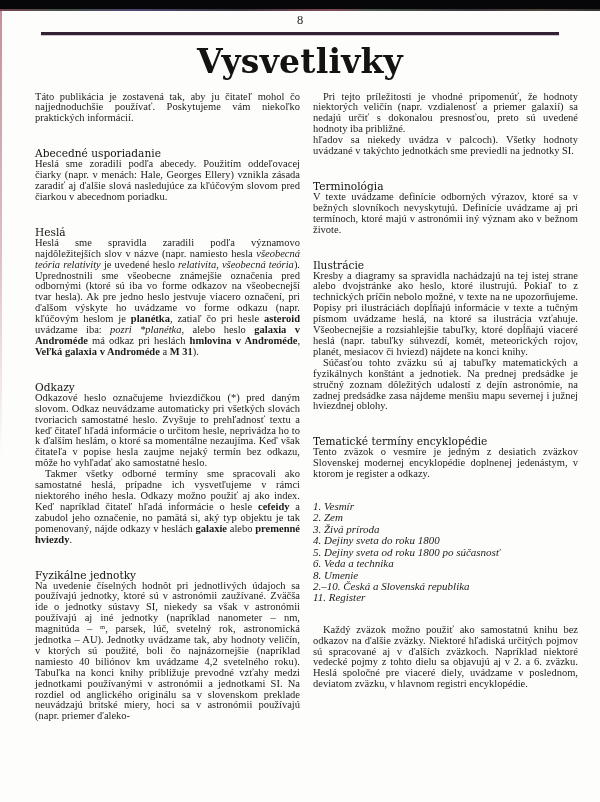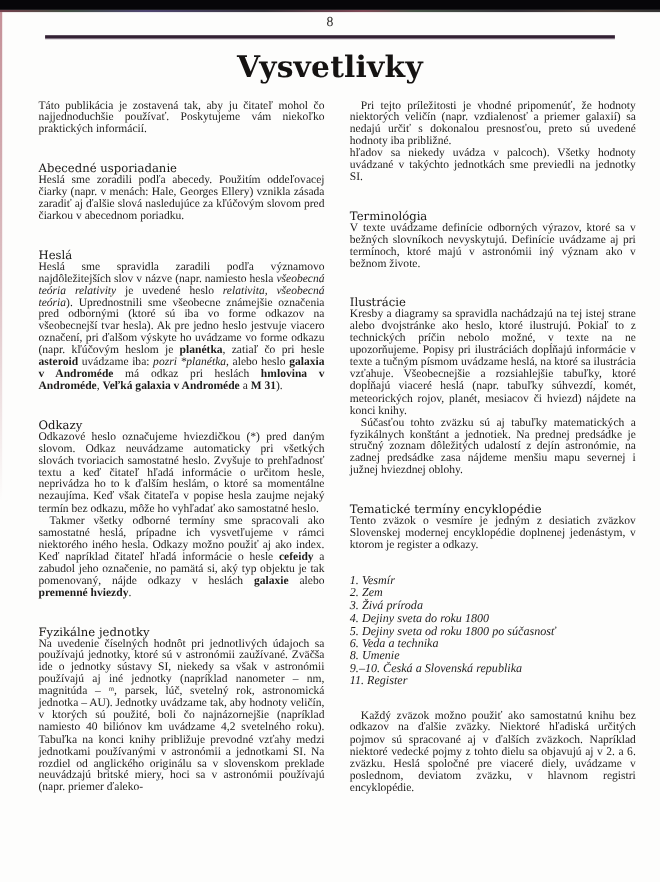--- a/index.html
+++ b/index.html
@@ -22,28 +22,28 @@
     background:linear-gradient(180deg,rgba(140,36,51,.50),rgba(140,36,51,.28) 55%,rgba(140,36,51,0));
   }
   
   .header{padding-top:14px;text-align:center;}
   .page-number{font-size:12.5px;line-height:13px;color:#2a2826;}
   .rule{width:518px;height:2.5px;margin:5px auto 0 auto;background:#332134;box-shadow:0 1px 0 rgba(60,30,60,.25);}
   .title{
     margin:10px 0 0 0;
     font-family:"DejaVu Serif", serif;
     font-weight:bold;
-    font-size:27px;line-height:34px;
+    font-size:33px;line-height:34px;
     letter-spacing:.2px;
     color:#151312;
   }
   
   .columns{
     display:flex;
-    gap:23px;
+    gap:13px;
     padding:13px 22px 0 35px;
   }
   .col{flex:1 1 0;min-width:0;}
   .para{
     margin:0;
     font-size:10.5px;
     line-height:10.9px;
     text-align:justify;
     hyphens:auto;
     -webkit-hyphens:auto;
@@ -102,19 +102,19 @@
         <h3 class="sec-heading">Tematické termíny encyklopédie</h3>
         <p class="para"><span>Tento zväzok o vesmíre je jedným z desiatich zväzkov Slovenskej modernej encyklopédie doplnenej jedenástym, v ktorom je register a odkazy.</span></p>
         <div class="vol-list sp">
           <div>1. Vesmír</div>
           <div>2. Zem</div>
           <div>3. Živá príroda</div>
           <div>4. Dejiny sveta do roku 1800</div>
           <div>5. Dejiny sveta od roku 1800 po súčasnosť</div>
           <div>6. Veda a technika</div>
           <div>8. Umenie</div>
-          <div>9.–10. Česká a Slovenská republika</div>
+          <div>2.–10. Česká a Slovenská republika</div>
           <div>11. Register</div>
         </div>
         <p class="para ind sp"><span>Každý zväzok možno použiť ako samostatnú knihu bez odkazov na ďalšie zväzky. Niektoré hľadiská určitých pojmov sú spracované aj v ďalších zväzkoch. Napríklad niektoré vedecké pojmy z tohto dielu sa objavujú aj v 2. a 6. zväzku. Heslá spoločné pre viaceré diely, uvádzame v poslednom, deviatom zväzku, v hlavnom registri encyklopédie.</span></p>
       </div>
   </div>
 </div>
 
 </body></html>

